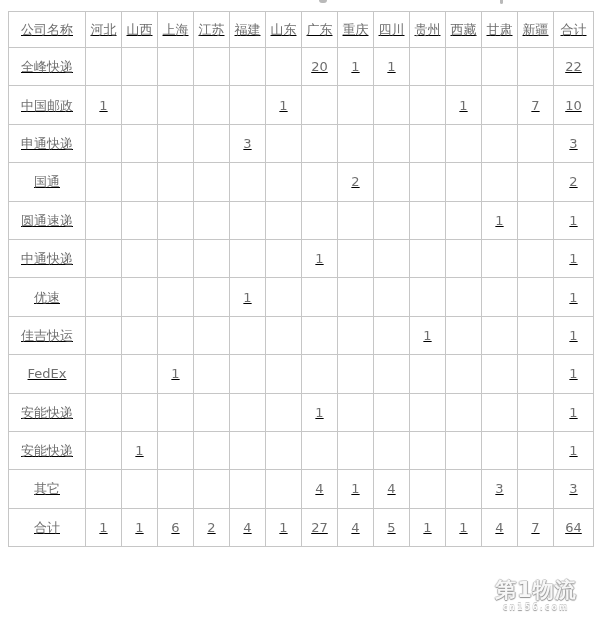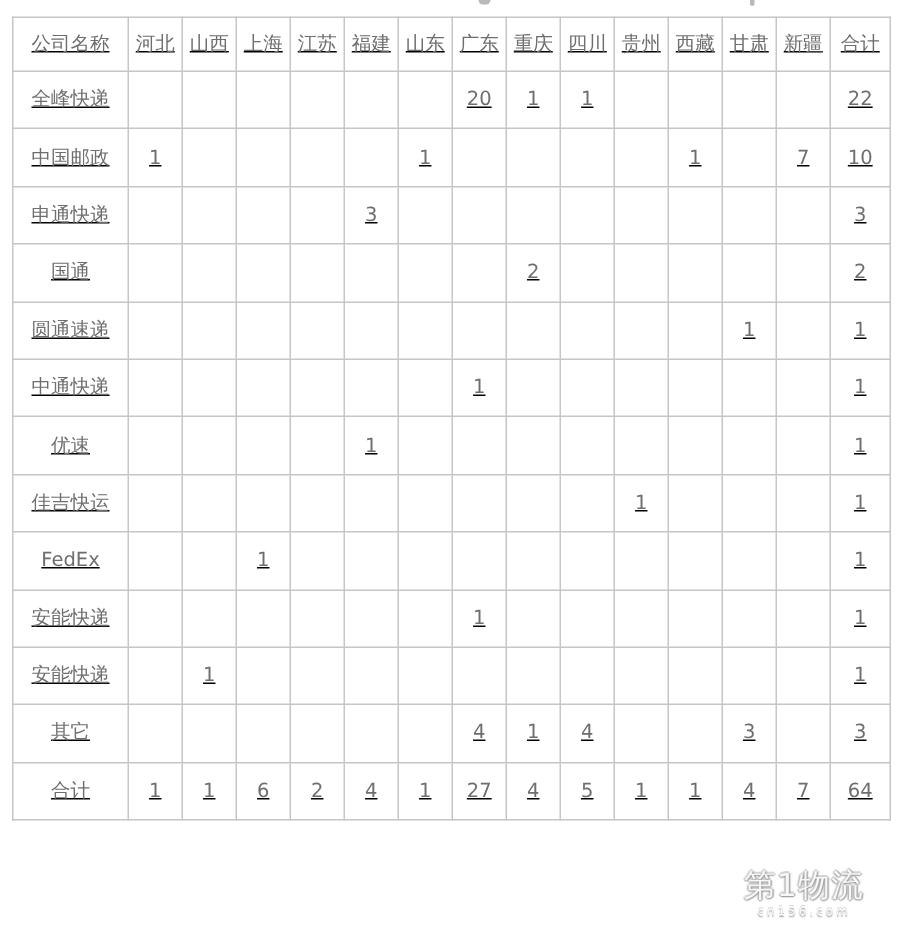--- a/index.html
+++ b/index.html
@@ -51,29 +51,29 @@
   .watermark {
     position: absolute;
     left: 486px;
     top: 576px;
     width: 100px;
     text-align: center;
     pointer-events: none;
   }
   .wm-logo {
     font-size: 21px;
-    font-weight: normal;
+    font-weight: bold;
     letter-spacing: 1px;
     color: #f7f7f7;
     text-shadow: 0 1px 1px #8f8f8f, 1px 0 1px #a8a8a8, 0 -1px 0 #d8d8d8, -1px 0 1px #bdbdbd;
   }
   .wm-site {
     margin-top: -1px;
     font-size: 8px;
-    font-weight: normal;
+    font-weight: bold;
     letter-spacing: 2px;
     color: #fbfbfb;
     text-shadow: 0 1px 1px #9a9a9a, 0 -1px 0 #cfcfcf;
   }
 </style>
 </head>
 <body>
 
 <div class="artifact a1"></div>
 <div class="artifact a2"></div>

